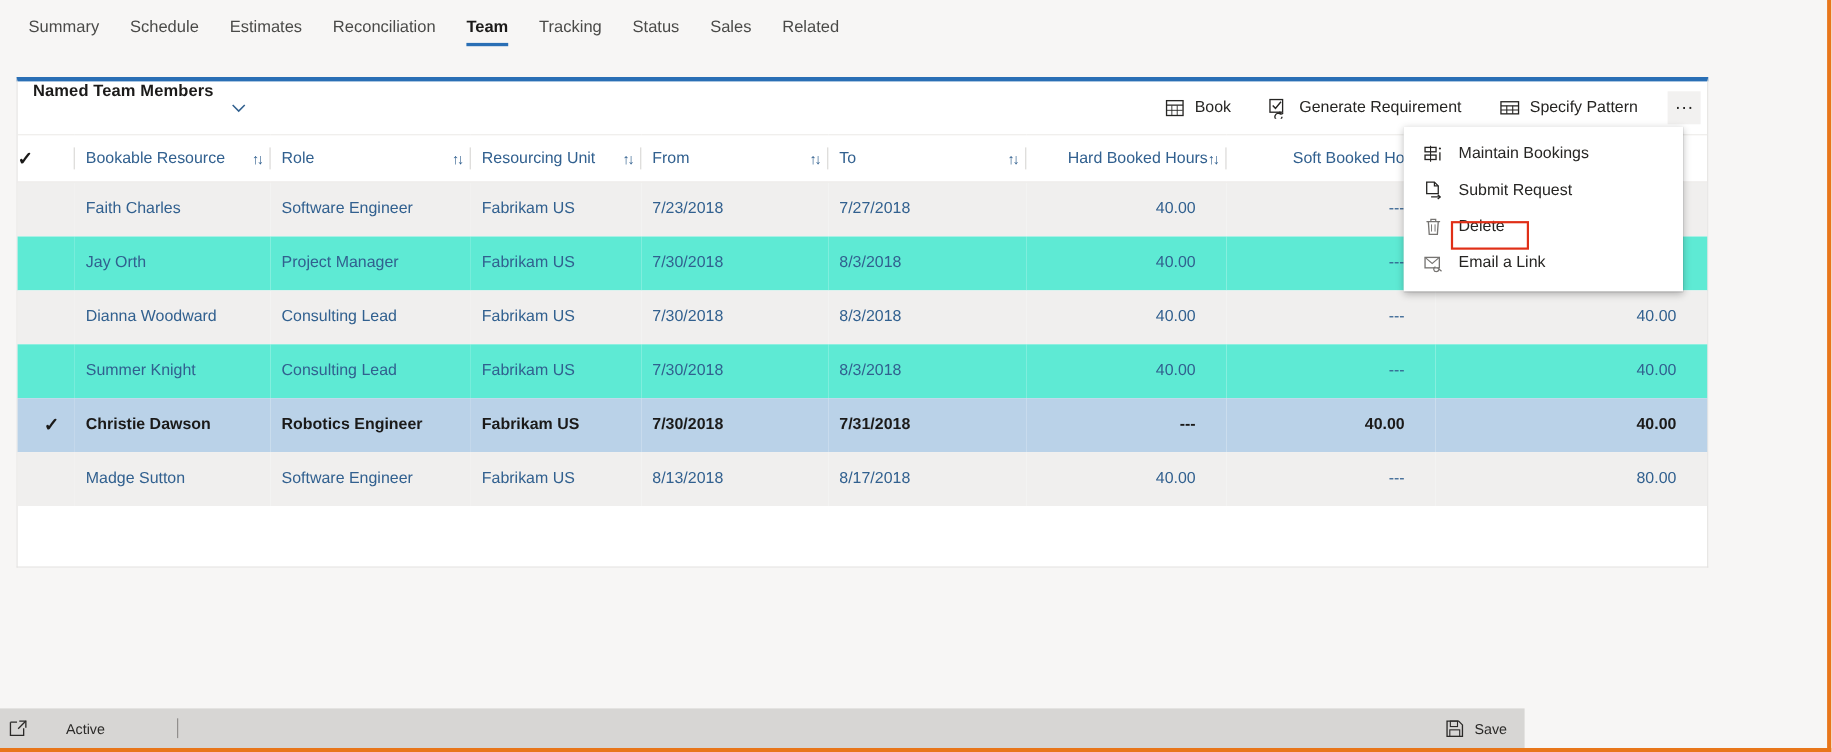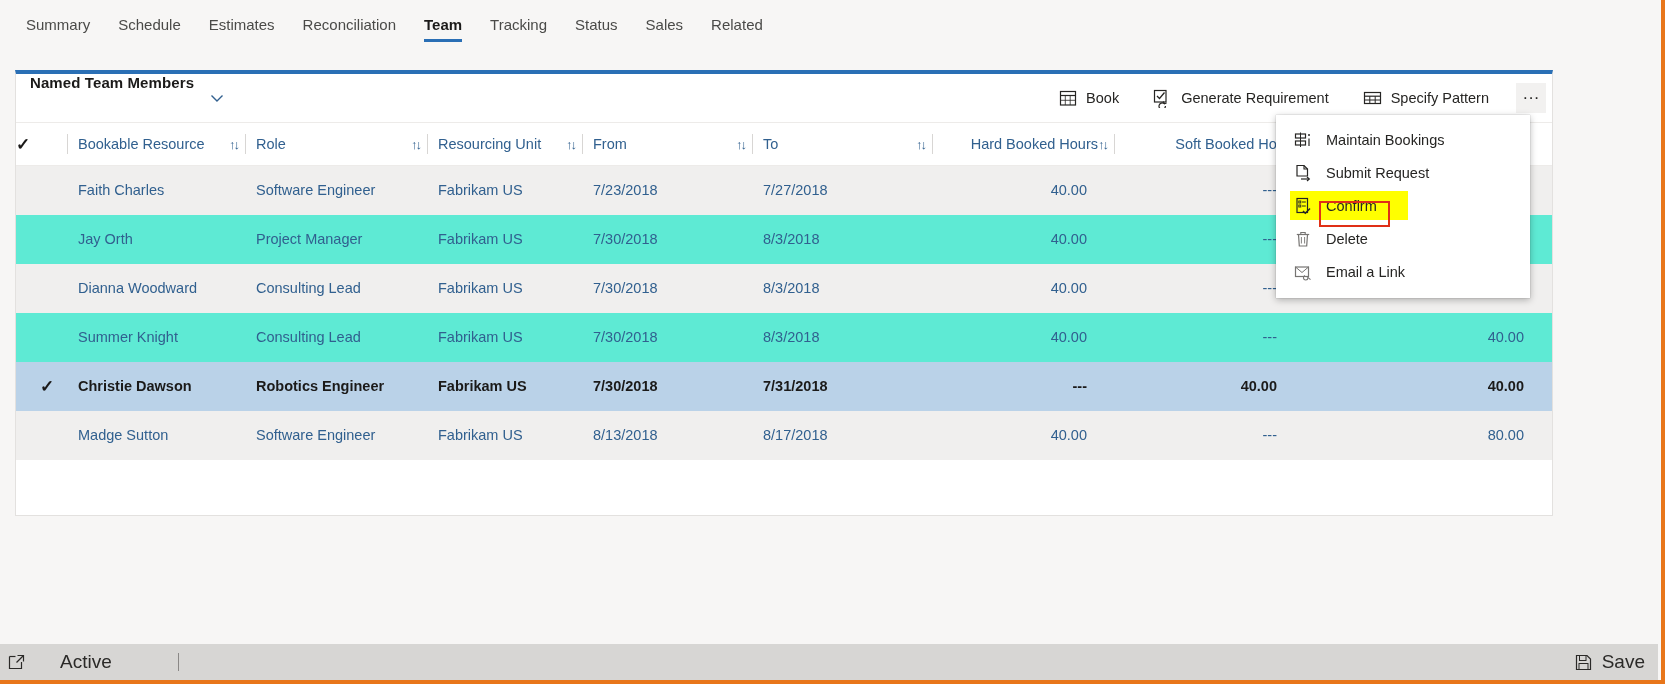--- a/index.html
+++ b/index.html
@@ -145,24 +145,24 @@
   .menu-item.highlighted .mlabel { position: relative; z-index: 1; }
   .annot-box {
     position: absolute; left: 1319px; top: 201px;
     width: 71px; height: 26px;
     border: 2px solid #e02f17;
     z-index: 50; pointer-events: none;
   }
 
   
   .statusbar {
-    position: absolute; left: 0; bottom: 4px; width: 1661px; height: 36px;
+    position: absolute; left: 0; bottom: 4px; width: 1386px; height: 36px;
     background: #d7d6d4;
     display: flex; align-items: center; padding: 0 16px 0 6px;
-    font-size: 19px; color: #2b2a28;
+    font-size: 13px; color: #2b2a28;
   }
   .status-left { display: flex; align-items: center; gap: 34px; }
   .status-icon { width: 20px; display: flex; align-items: center; justify-content: center; }
   .status-sep { width: 1px; height: 18px; background: #8a8886; margin-left: 32px; }
   .status-right { margin-left: auto; display: flex; align-items: center; gap: 8px; cursor: pointer; }
 </style>
 </head>
 <body>
 
 <div class="tabbar">
@@ -398,34 +398,20 @@
       <svg width="18" height="18" viewBox="0 0 18 18">
         <path d="M3 1.5 L10 1.5 L13.5 5 L13.5 12 L3 12 Z" fill="none" stroke="#262523" stroke-width="1.2"></path>
         <path d="M10 1.5 L10 5 L13.5 5" fill="none" stroke="#262523" stroke-width="1.1"></path>
         <line x1="7" y1="15" x2="15" y2="15" stroke="#262523" stroke-width="1.2"></line>
         <path d="M13 13 L15.3 15 L13 17" fill="none" stroke="#262523" stroke-width="1.2"></path>
       </svg>
     </span>
     <span class="mlabel">Submit Request</span>
   </div>
 
-  <div class="menu-item highlighted">
-    <span class="hl"></span>
-    <span class="menu-icon">
-      <svg width="18" height="18" viewBox="0 0 18 18">
-        <rect x="3" y="1.5" width="10.5" height="14" fill="none" stroke="#262523" stroke-width="1.2"></rect>
-        <rect x="4.8" y="4" width="2" height="2" fill="none" stroke="#262523" stroke-width=".9"></rect>
-        <line x1="8" y1="5" x2="11.8" y2="5" stroke="#262523" stroke-width="1"></line>
-        <rect x="4.8" y="8" width="2" height="2" fill="none" stroke="#262523" stroke-width=".9"></rect>
-        <line x1="8" y1="9" x2="11.8" y2="9" stroke="#262523" stroke-width="1"></line>
-        <path d="M9 14 L11.3 16.3 L16 11.5" fill="none" stroke="#262523" stroke-width="1.4"></path>
-      </svg>
-    </span>
-    <span class="mlabel">Confirm</span>
-  </div>
 
   <div class="menu-item">
     <span class="menu-icon">
       <svg width="18" height="18" viewBox="0 0 18 18">
         <path d="M4.5 4.5 L5.3 16 L12.7 16 L13.5 4.5" fill="none" stroke="#767472" stroke-width="1.2"></path>
         <line x1="2.8" y1="4.5" x2="15.2" y2="4.5" stroke="#767472" stroke-width="1.2"></line>
         <path d="M6.8 4.5 L6.8 2.5 L11.2 2.5 L11.2 4.5" fill="none" stroke="#767472" stroke-width="1.1"></path>
         <line x1="7.4" y1="7" x2="7.4" y2="13.5" stroke="#767472" stroke-width=".9"></line>
         <line x1="10.6" y1="7" x2="10.6" y2="13.5" stroke="#767472" stroke-width=".9"></line>
       </svg>

